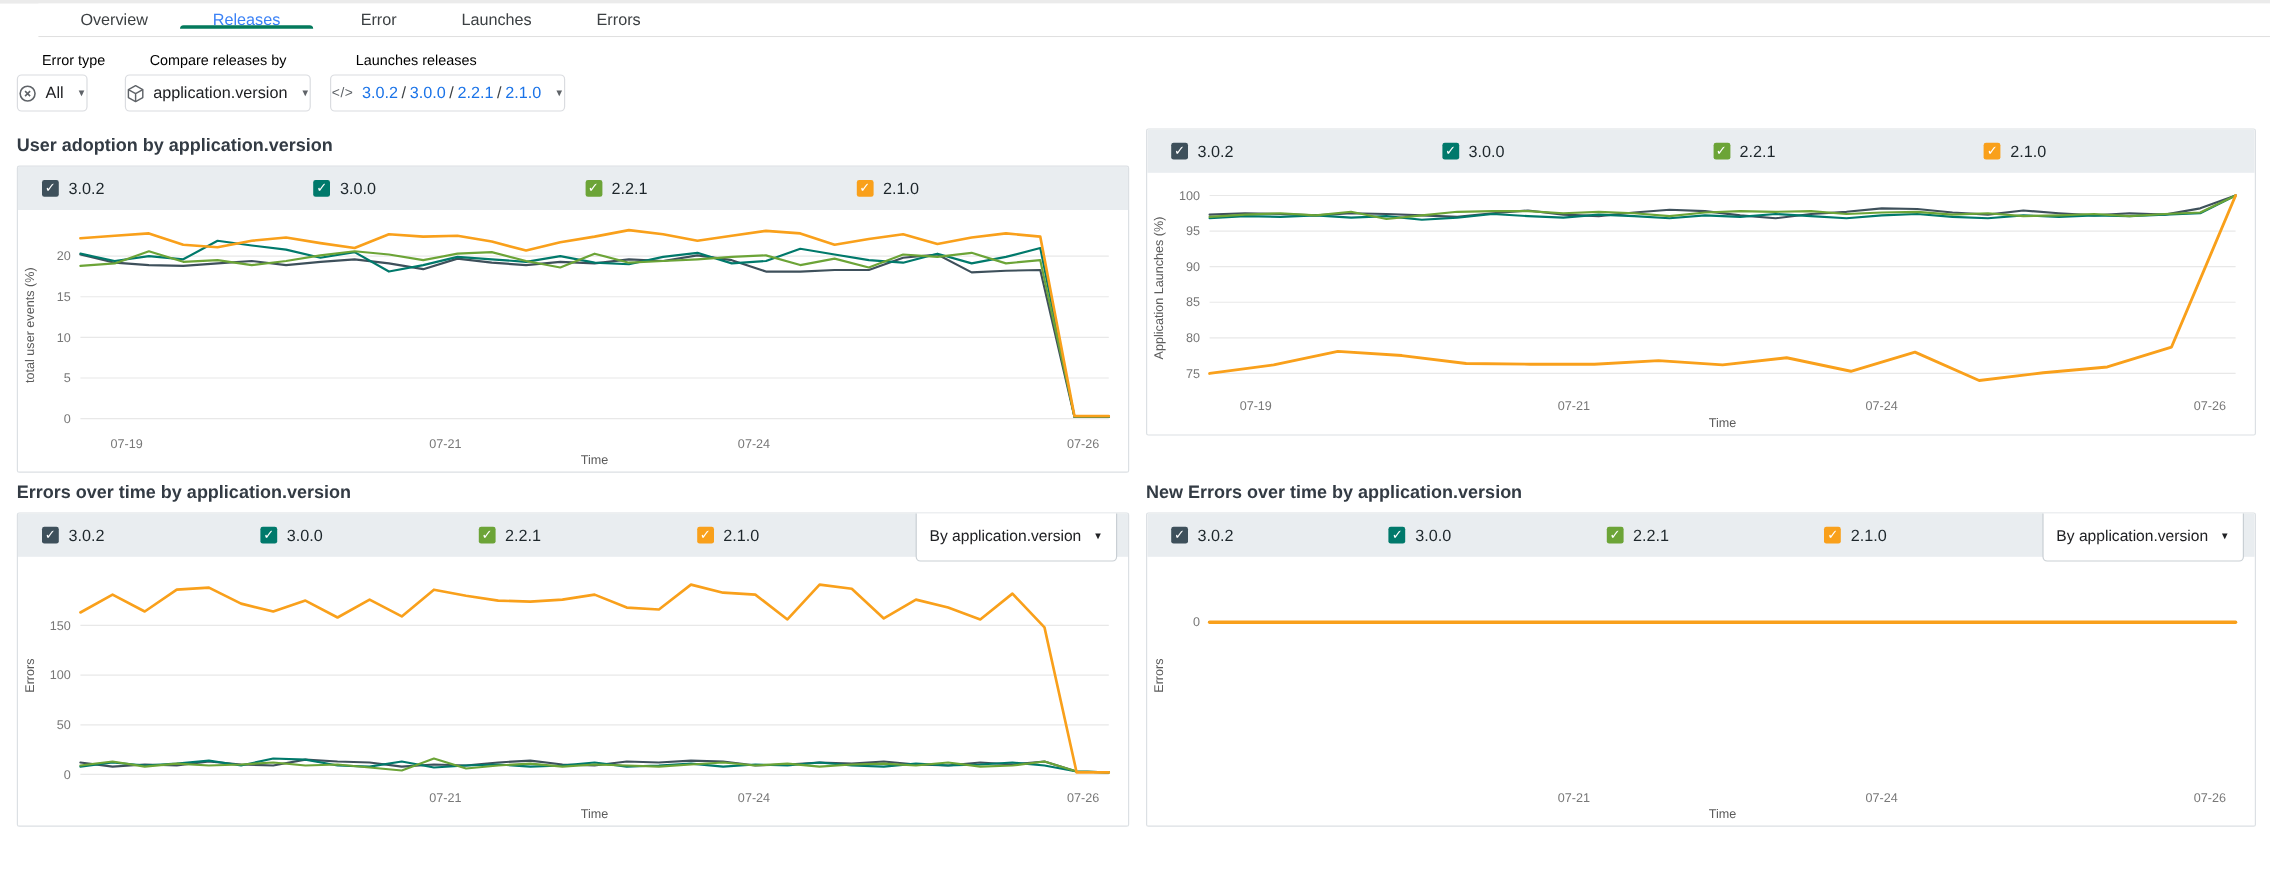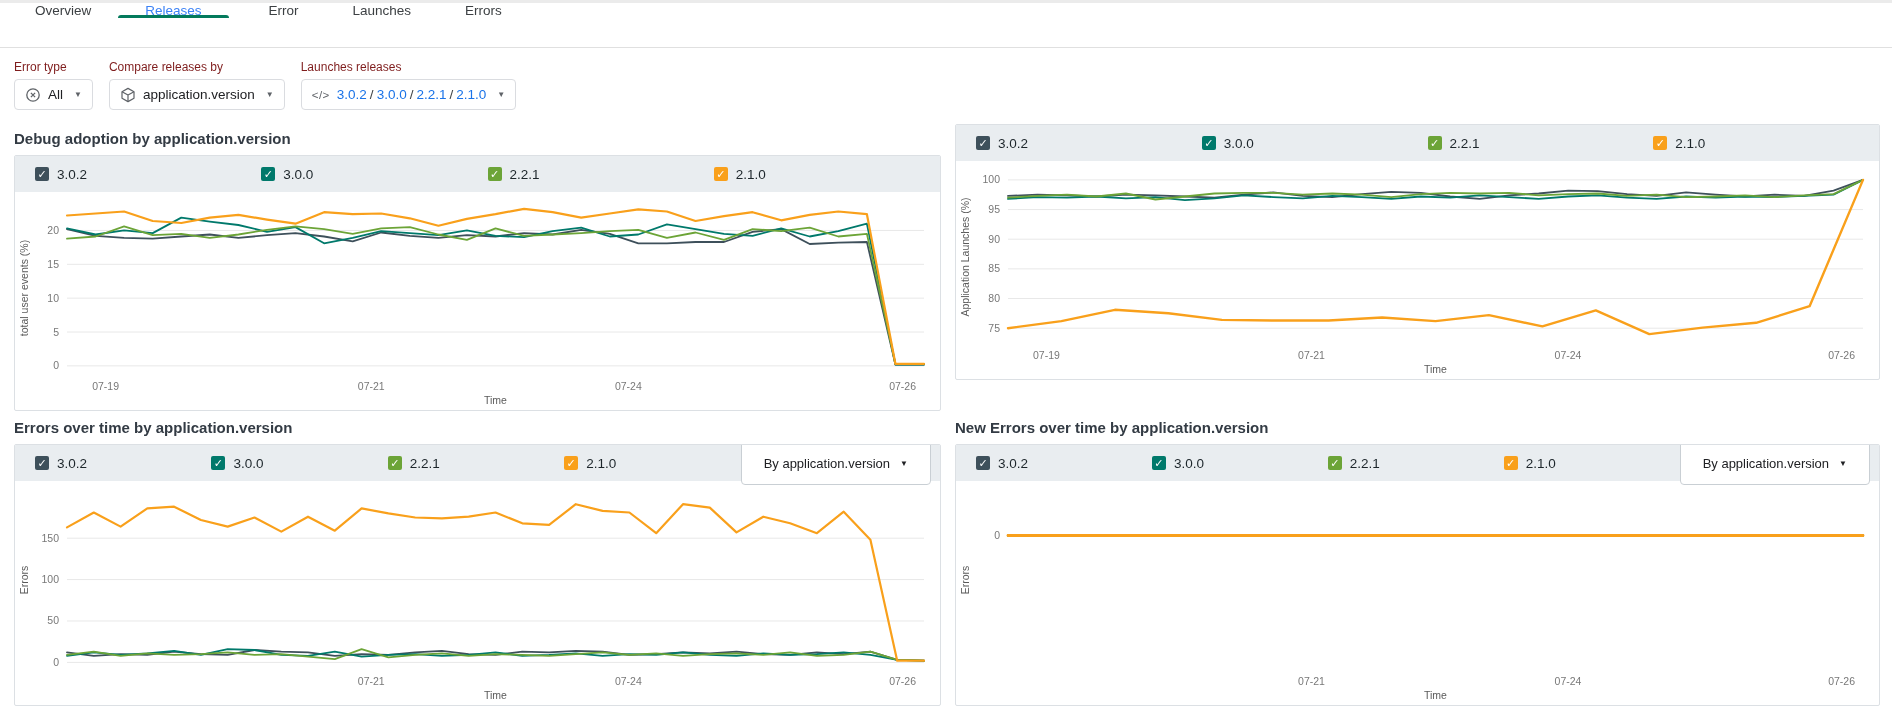--- a/index.html
+++ b/index.html
@@ -7,44 +7,45 @@
     font-family: "Liberation Sans", "DejaVu Sans", sans-serif;
     background: #ffffff;
     width: 1892px; height: 726px;
     overflow: hidden;
     color: #202124;
   }
   .page { width: 1892px; height: 726px; border-top: 3px solid #ebebeb; background:#fff; }
 
   
   .tabbar {
-    display: flex; align-items: flex-start;
-    height: 45px; padding-left: 8px;
+    display: flex; align-items: center;
+    height: 28px; padding-left: 8px;
     border-bottom: 1px solid #e0e0e0;
     background: #fff;
+    margin-left: 32px;
   }
   .tab {
     position: relative;
     display: flex; align-items: center; justify-content: center;
     padding: 0 27px; font-size: 13.5px; font-weight: 500;
     color: #3c4043; cursor: pointer; white-space: nowrap;
   }
   .tab.active { color: #3b82f6; }
   .tab.active::after {
     content: ""; position: absolute; left: 0; right: 0; bottom: 0;
     height: 3px; background: var(--accent, #047A5C); border-radius: 3px 3px 0 0;
   }
   .tab-divider { width: 1px; background: #dadce0; margin: 2px 6px 8px 6px; }
 
   
   .filters { display: flex; gap: 16px; padding: 12px 0 14px 14px; background: #fff; }
-  .filter-label { font-size: 12px; color: #7f1d1d; margin-bottom: 5px; }
+  .filter-label { font-size: 12px; color: #000000; margin-bottom: 5px; margin-left: 21px; }
   .filter-box {
     display: inline-flex; align-items: center; gap: 7px;
-    height: 31px; padding: 0 10px;
+    height: 31px; padding: 0 0;
     border: 1px solid #dadce0; border-radius: 4px; background: #fff;
     font-size: 13.5px; color: #202124; cursor: pointer; white-space: nowrap;
   }
   .filter-box .caret { font-size: 8px; color: #5f6368; margin-left: 4px; }
   .filter-box svg { display: block; }
   .code-glyph { font-size: 11.5px; color: #5f6368; letter-spacing: 0.5px; }
   .ver-link { color: #1A73E8; }
   .ver-sep { color: #3c4043; padding: 0 3px; }
 
   
@@ -67,21 +68,21 @@
   }
   .legend-item { flex: 1 1 0; display: flex; align-items: center; gap: 8px; cursor: pointer; }
   .cbx {
     width: 14px; height: 14px; border-radius: 2px; flex: 0 0 14px;
     color: #fff; font-size: 11px; font-weight: bold;
     display: flex; align-items: center; justify-content: center; line-height: 14px;
   }
   .legend-item .lbl { font-size: 13.5px; color: #1d262b; }
   .group-dd {
     flex: 0 0 auto; display: flex; align-items: center; gap: 10px;
-    height: 44px; margin-right: 9px; padding: 0 22px;
+    height: 44px; margin-right: 9px; padding: 0 11px;
     background: #fff; border: 1px solid #c9cfd4; border-radius: 4px;
     font-size: 13px; color: #202124; cursor: pointer; white-space: nowrap;
   }
   .group-dd .caret { font-size: 8px; color: #202124; }
 
   .plot { flex: 1 1 auto; position: relative; overflow: hidden; }
   .plot svg { position: absolute; left: 0; top: 0; }
   text.tick { font-size: 10.5px; fill: #787878; font-family: "Liberation Sans", sans-serif; }
   text.axis { font-size: 10.5px; fill: #5b5b5b; font-family: "Liberation Sans", sans-serif; }
 </style>
@@ -131,21 +132,21 @@
       <div class="filter-box">
         <span class="code-glyph">&lt;/&gt;</span>
         <span id="comparing-versions"><span class="ver-link">3.0.2</span><span class="ver-sep">/</span><span class="ver-link">3.0.0</span><span class="ver-sep">/</span><span class="ver-link">2.2.1</span><span class="ver-sep">/</span><span class="ver-link">2.1.0</span></span>
         <span class="caret">▼</span>
       </div>
     </div>
   </div>
 
   <div class="charts">
     <section class="chart-block row1">
-      <h2 class="chart-title">Debug adoption by application.version</h2>
+      <h2 class="chart-title">User adoption by application.version</h2>
       <div class="panel top">
         <div class="legend">
             <div class="legend-item">
               <span class="cbx" style="background: rgb(62, 80, 91);">✓</span>
               <span class="lbl">3.0.2</span>
             </div>
             <div class="legend-item">
               <span class="cbx" style="background: rgb(0, 121, 107);">✓</span>
               <span class="lbl">3.0.0</span>
             </div>

